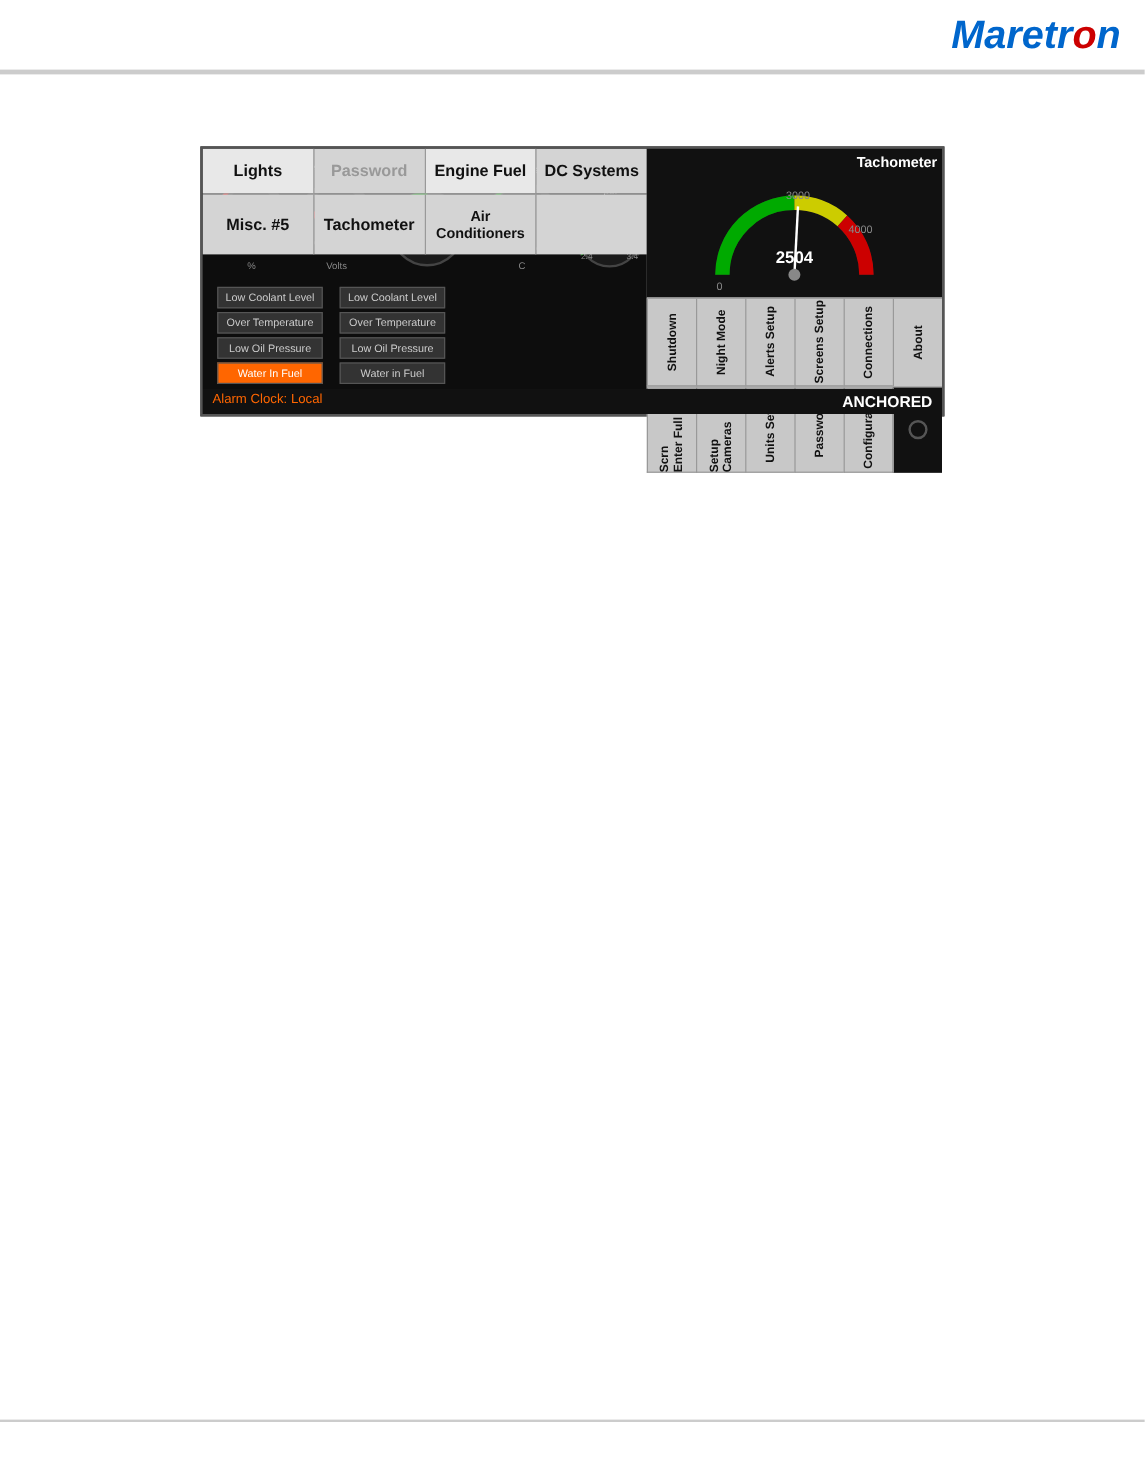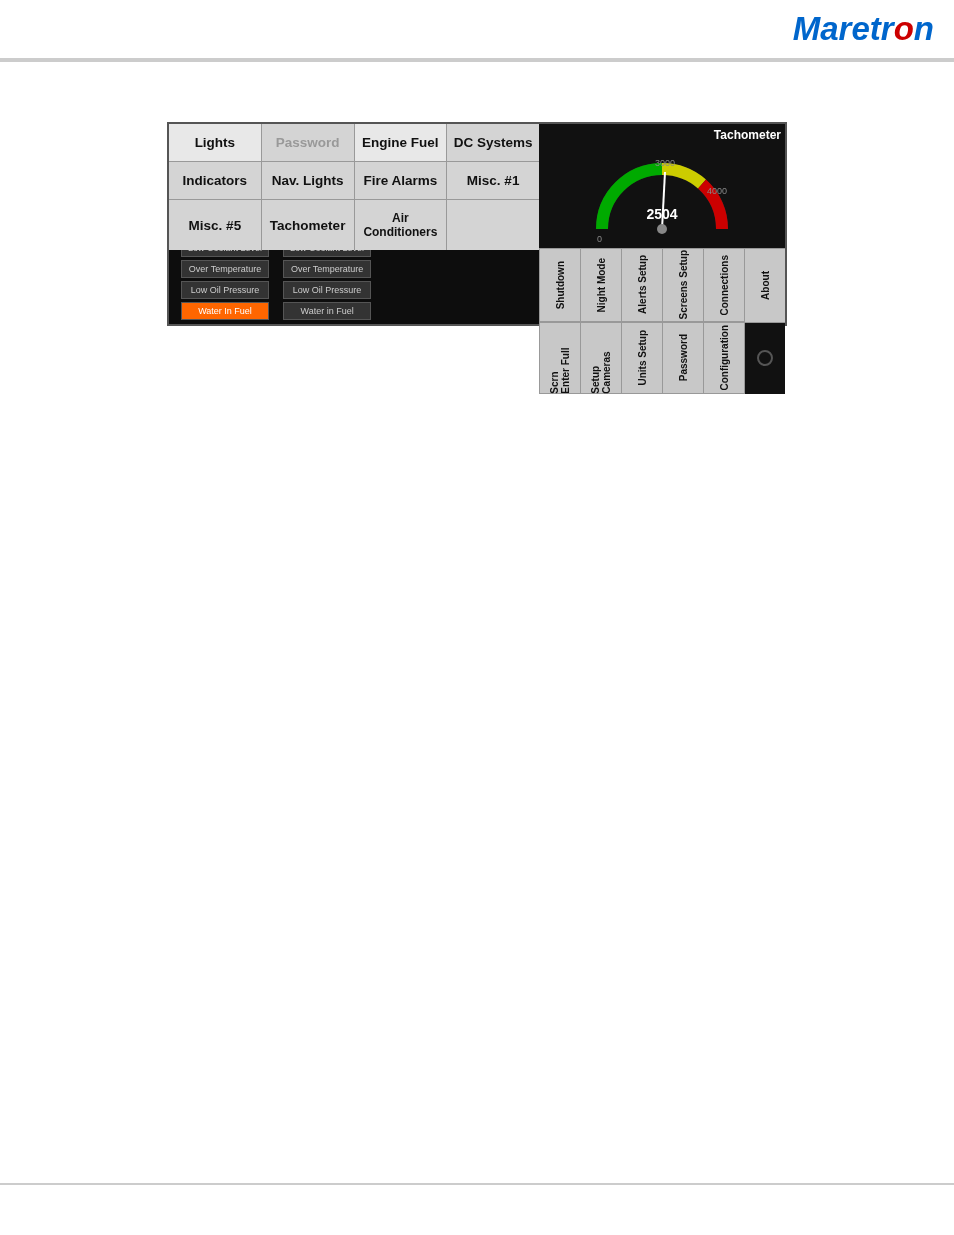--- a/index.html
+++ b/index.html
@@ -317,26 +317,20 @@
       <div class="left-nav-grid">
 
         <div class="nav-grid-row">
           <div class="nav-cell bright">Lights</div>
           <div class="nav-cell dim">Password</div>
           <div class="nav-cell bright">Engine Fuel</div>
           <div class="nav-cell">DC Systems</div>
         </div>
 
 
-        <div class="nav-grid-row">
-          <div class="nav-cell">Indicators</div>
-          <div class="nav-cell">Nav. Lights</div>
-          <div class="nav-cell">Fire Alarms</div>
-          <div class="nav-cell">Misc. #1</div>
-        </div>
 
         <div class="nav-grid-row">
           <div class="nav-cell">Misc. #5</div>
           <div class="nav-cell">Tachometer</div>
           <div class="nav-cell" style="font-size:12px;">Air Conditioners</div>
           <div class="nav-cell"></div>
         </div>
       </div>
 
       <div class="right-panel-section" style="background:#c8c8c8; display:flex; flex-direction:column; flex:1;">
@@ -411,18 +405,22 @@
                 </svg>
               </div>
             </div>
           </div>
 
         </div>
 
       </div>
     </div>
 
+    <div class="bottom-bar" style="position:relative; z-index:11;">
+      <span class="bottom-alarm">Alarm Clock: Local</span>
+      <span class="bottom-anchored">ANCHORED</span>
+    </div>
 
   </div>
 
 </div>
 
 <div style="position:absolute; bottom:50px; left:0; right:0; border-top:2px solid #ccc;"></div>
 
 </body></html>

